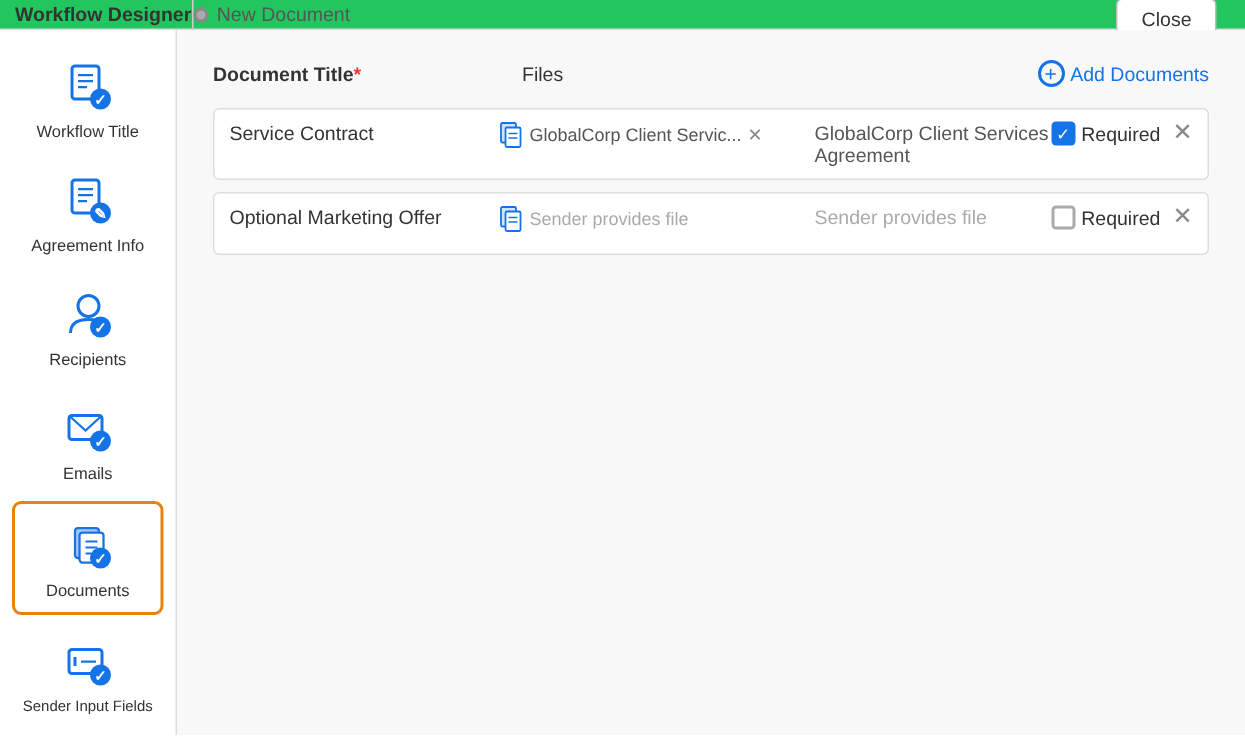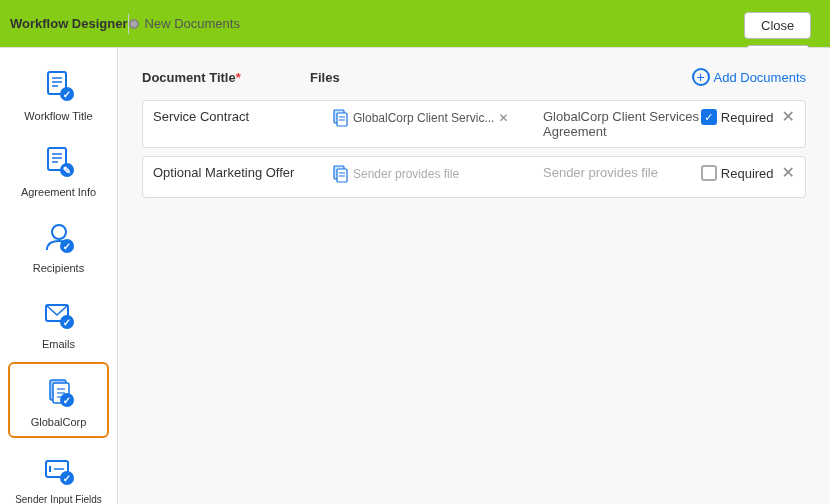--- a/index.html
+++ b/index.html
@@ -2,22 +2,22 @@
 <html><head>
   <meta charset="utf-8">
   <style>
     * { box-sizing: border-box; margin: 0; padding: 0; }
     body { font-family: Arial, sans-serif; font-size: 13px; background: #fff; width: 830px; height: 504px; overflow: hidden; }
 
     
     .header {
       display: flex;
       align-items: center;
-      height: 48px;
-      background: #84cc16;
+      height: 20px;
+      background: #22c55e;
       border-bottom: 1px solid #ddd;
       padding: 0 10px;
     }
     .header-title {
       font-size: 13px;
       font-weight: bold;
       color: #333;
     }
     .header-separator {
       width: 1px;
@@ -136,22 +136,22 @@
       padding: 20px 24px;
       overflow-y: auto;
     }
 
     
     .docs-header {
       display: flex;
       align-items: center;
       margin-bottom: 14px;
     }
-    .col-title { width: 168px; font-weight: bold; color: #333; font-size: 13px; }
-    .col-files { width: 210px; font-weight: bold; color: #333; font-size: 13px; }
+    .col-title { width: 206px; font-weight: bold; color: #333; font-size: 13px; }
+    .col-files { width: 210px; font-weight: normal; color: #333; font-size: 13px; }
     .col-name { flex: 1; font-weight: bold; color: #333; font-size: 13px; }
     .required-star { color: #e63535; }
     .add-doc-btn {
       display: flex;
       align-items: center;
       gap: 4px;
       color: #1473e6;
       cursor: pointer;
       font-size: 13px;
       background: none;
@@ -250,21 +250,21 @@
     }
   </style>
 </head>
 <body>
 
 <div class="header">
   <span class="header-title">Workflow Designer</span>
   <div class="header-separator"></div>
   <div class="workflow-name">
     <div class="workflow-dot"></div>
-    <span>New Documents</span>
+    <span>New Document</span>
   </div>
   <div class="header-actions">
     <button class="header-icon-btn" title="Duplicate">
       <svg width="18" height="18" viewBox="0 0 18 18" fill="none" xmlns="http://www.w3.org/2000/svg">
         <rect x="4" y="4" width="11" height="11" rx="1" stroke="#555" stroke-width="1.5" fill="none"></rect>
         <rect x="2" y="2" width="11" height="11" rx="1" stroke="#555" stroke-width="1.5" fill="white"></rect>
       </svg>
     </button>
     <button class="header-icon-btn" title="Delete">
       <svg width="18" height="18" viewBox="0 0 18 18" fill="none" xmlns="http://www.w3.org/2000/svg">
@@ -344,21 +344,21 @@
           <rect x="9" y="6" width="16" height="20" rx="2" fill="#a8c8f8" stroke="#1473e6" stroke-width="1.5"></rect>
 
           <rect x="12" y="9" width="16" height="20" rx="2" fill="white" stroke="#1473e6" stroke-width="1.5"></rect>
           <line x1="16" y1="15" x2="24" y2="15" stroke="#1473e6" stroke-width="1.2"></line>
           <line x1="16" y1="19" x2="24" y2="19" stroke="#1473e6" stroke-width="1.2"></line>
           <line x1="16" y1="23" x2="20" y2="23" stroke="#1473e6" stroke-width="1.2"></line>
           <circle cx="26" cy="26" r="7" fill="#1473e6"></circle>
           <text x="26" y="30" text-anchor="middle" fill="white" font-size="10" font-weight="bold">✓</text>
         </svg>
       </div>
-      <span class="sidebar-item-label">GlobalCorp</span>
+      <span class="sidebar-item-label">Documents</span>
     </div>
 
     <div class="sidebar-item">
       <div class="icon-wrapper">
         <svg class="sidebar-svg" viewBox="0 0 36 36" fill="none" xmlns="http://www.w3.org/2000/svg">
           <rect x="5" y="9" width="22" height="16" rx="2" stroke="#1473e6" stroke-width="2" fill="none"></rect>
           <line x1="9" y1="14" x2="9" y2="20" stroke="#1473e6" stroke-width="2"></line>
           <line x1="13" y1="17" x2="23" y2="17" stroke="#1473e6" stroke-width="1.5"></line>
           <circle cx="26" cy="26" r="7" fill="#1473e6"></circle>
           <text x="26" y="30" text-anchor="middle" fill="white" font-size="10" font-weight="bold">✓</text>

